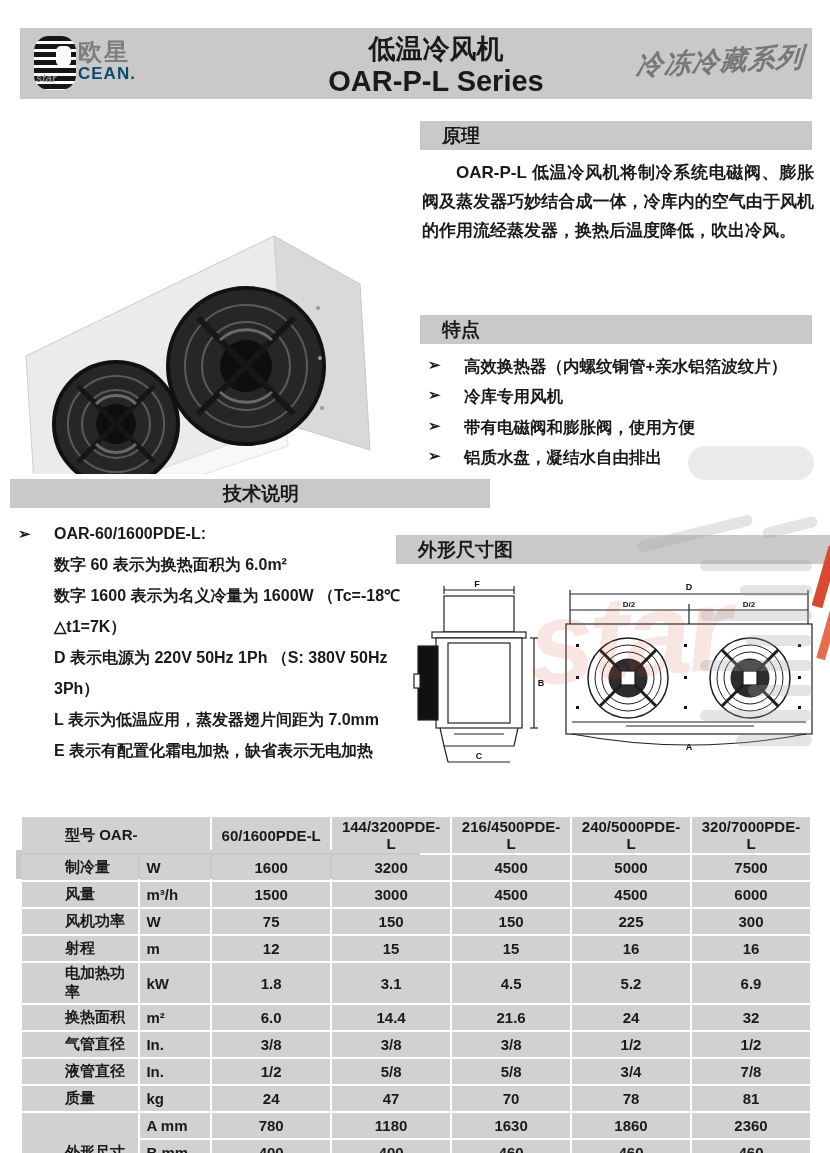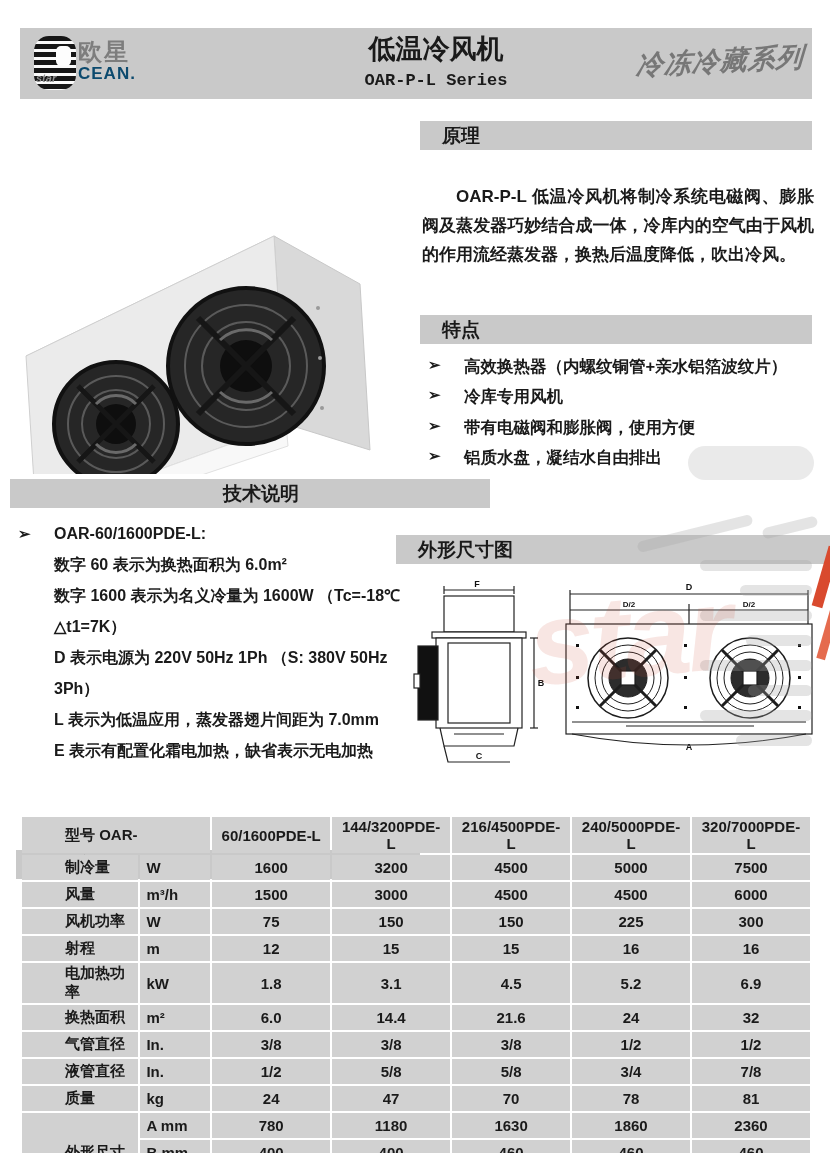--- a/index.html
+++ b/index.html
@@ -9,31 +9,31 @@
   .hdr{position:absolute;left:20px;top:28px;width:792px;height:71px;background:#c9c9c9;}
   .logo{position:absolute;left:14px;top:6px;width:200px;height:60px;}
   .logo-mark{position:absolute;left:0;top:2px;width:42px;height:54px;border-radius:15px;
              background:repeating-linear-gradient(#161616 0 5px,#fafafa 5px 8px);}
   .logo-hole{position:absolute;left:22px;top:10px;width:15px;height:20px;background:#fdfdfd;border-radius:5px;}
   .logo-star{position:absolute;left:2px;top:38px;font-size:11px;font-weight:700;font-style:italic;color:#8f8f8f;}
   .logo-cn{position:absolute;left:44px;top:2px;font-size:24px;font-weight:700;color:#7d7d7d;letter-spacing:2px;}
   .logo-en{position:absolute;left:44px;top:30px;font-size:17px;font-weight:900;color:#0c4a6e;letter-spacing:1px;}
   .hdr-title{position:absolute;left:246px;top:4px;width:340px;text-align:center;}
   .hdr-title-cn{font-size:27px;font-weight:700;line-height:34px;}
-  .hdr-title-en{font-size:17px;font-weight:700;font-family:Liberation Mono, monospace;line-height:30px;}
+  .hdr-title-en{font-size:29px;font-weight:700;font-family:Liberation Sans, sans-serif;line-height:30px;}
   .hdr-series{position:absolute;right:8px;top:16px;width:200px;text-align:right;
               font-family:"DejaVu Serif", serif;font-style:italic;font-weight:700;
               font-size:27px;color:#777;letter-spacing:1px;
               transform:rotate(-3deg) skewX(-6deg);}
   
   .bar{position:absolute;height:29px;background:#c9c9c9;font-size:19px;font-weight:700;
        line-height:29px;padding-left:22px;box-sizing:border-box;}
   
   .principle-body{position:absolute;left:422px;top:158px;width:392px;font-size:17px;font-weight:700;
-                  line-height:1.72;text-align:justify;text-indent:2em;margin-top:24px;}
+                  line-height:1.72;text-align:justify;text-indent:2em;}
   
   .feat-list{position:absolute;left:428px;top:355px;width:386px;}
   .feat-item{display:flex;margin-bottom:8px;font-size:16.5px;font-weight:700;line-height:1.35;}
   .bullet{flex:0 0 36px;font-size:15px;}
   
   .tech-list{position:absolute;left:18px;top:518px;width:400px;font-size:16px;font-weight:700;line-height:31px;}
   .tech-first{display:flex;}
   .tech-cont{padding-left:36px;}
   
   .drawings{position:absolute;left:410px;top:578px;width:410px;height:192px;}

